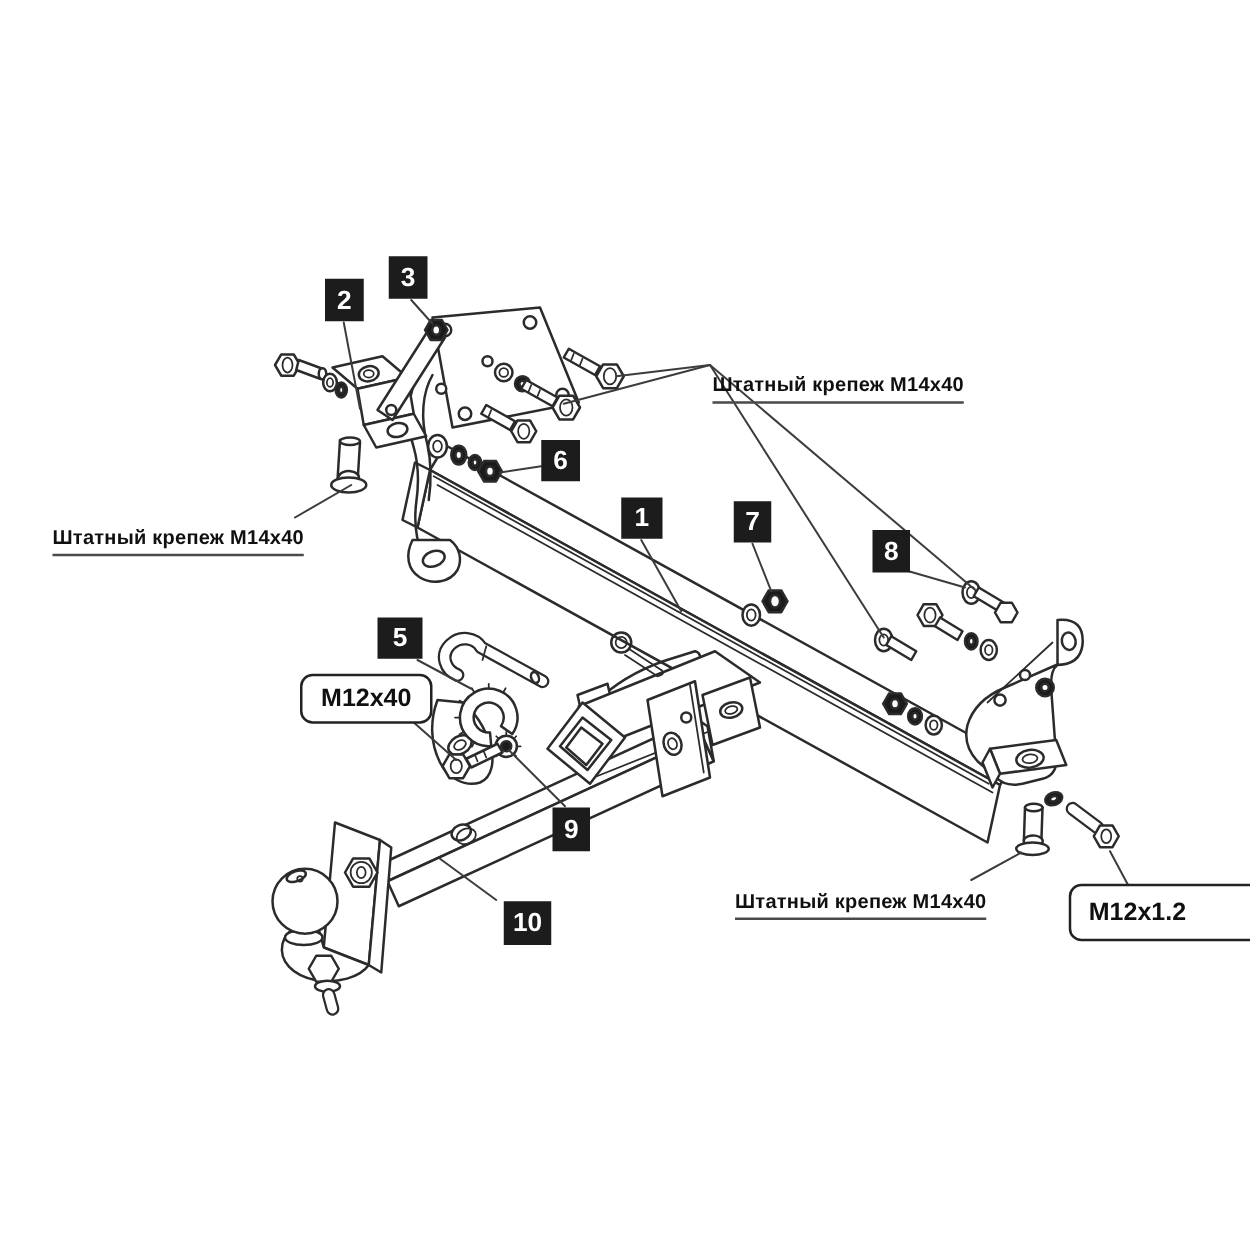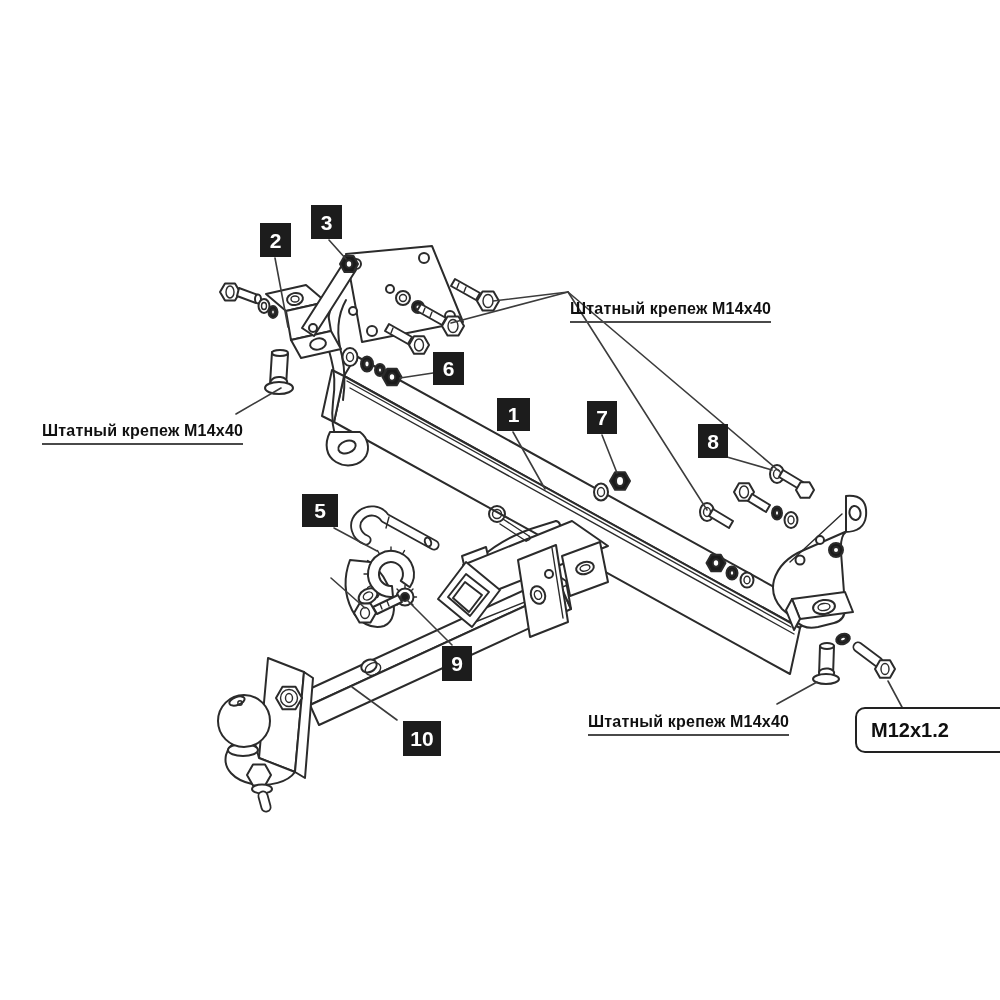--- a/index.html
+++ b/index.html
@@ -304,15 +304,16 @@
 <div class="callout" style="left:587px;top:401px;width:30px;height:33px;">7</div>
 <div class="callout" style="left:698px;top:424px;width:30px;height:34px;">8</div>
 <div class="callout" style="left:442px;top:646px;width:30px;height:35px;">9</div>
 <div class="callout" style="left:403px;top:721px;width:38px;height:35px;">10</div>
 <div class="callout" style="left:302px;top:494px;width:36px;height:33px;">5</div>
 
 <div class="note" style="left:42px;top:390px;">Штатный крепеж М14х40</div>
 <div class="note" style="left:570px;top:268px;">Штатный крепеж М14х40</div>
 <div class="note" style="left:588px;top:681px;">Штатный крепеж М14х40</div>
 
+<div class="pill center" style="left:240px;top:539px;width:106px;height:40px;">М12х40</div>
 <div class="pill padded" style="left:855px;top:707px;width:170px;height:46px;">М12x1.2</div>
 
 </div>
 
 </body></html>

